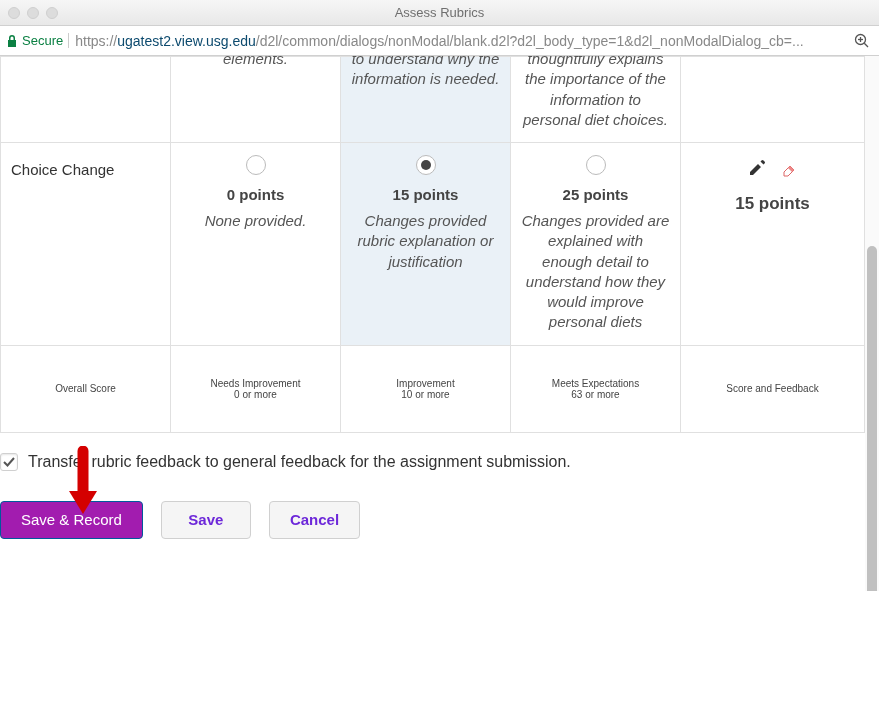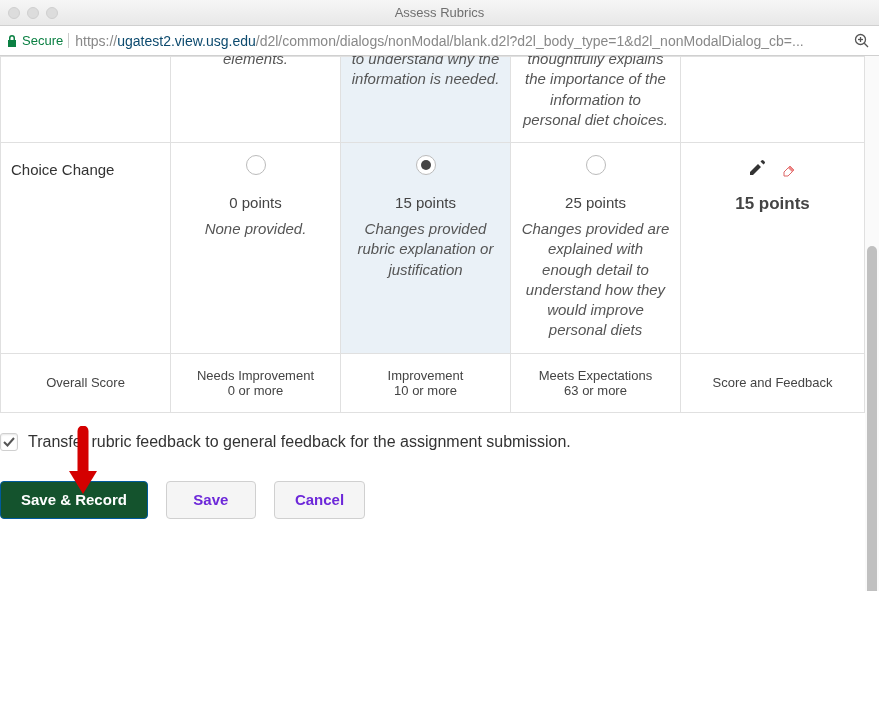--- a/index.html
+++ b/index.html
@@ -23,35 +23,35 @@
     .scrollbar-track { position: absolute; right: 0; top: 0; width: 14px; height: 100%; background: #fafafa; }
     .scrollbar-thumb { position: absolute; right: 2px; width: 10px; border-radius: 5px; background: #c0c0c0; top: 190px; height: 370px; }
     
     .rubric-table { width: 100%; border-collapse: collapse; table-layout: fixed; }
     .rubric-table td { border: 1px solid #e0e0e0; padding: 12px 10px; vertical-align: top; text-align: center; font-size: 15px; color: #444; }
     .rubric-table td.criterion-name { text-align: left; vertical-align: top; font-size: 15px; color: #333; padding-top: 18px; width: 170px; }
     .rubric-table td.selected-cell { background: #eaf1f7; }
     .rubric-table td.score-cell { text-align: center; vertical-align: top; }
     
     .cell-desc { font-style: italic; color: #555; margin-top: 8px; line-height: 1.35; }
-    .points-label { font-weight: normal; margin-top: 16px; }
+    .points-label { font-weight: bold; margin-top: 8px; }
     .radio { width: 20px; height: 20px; border: 1px solid #bbb; border-radius: 50%; display: inline-block; position: relative; background: #fff; cursor: pointer; }
     .radio.checked::after { content: ""; position: absolute; width: 10px; height: 10px; background: #444; border-radius: 50%; top: 4px; left: 4px; }
     
     .score-val { font-weight: bold; font-size: 17px; margin-top: 14px; }
     .icon-edit, .icon-erase { display: inline-block; cursor: pointer; margin: 0 4px; }
     
-    .overall-row td { font-size: 13px; padding: 14px 8px; vertical-align: middle; }
+    .overall-row td { font-size: 10px; padding: 32px 8px; vertical-align: middle; }
     
     .transfer-row { display: flex; align-items: center; gap: 10px; padding: 20px 0 30px 0; font-size: 16px; color: #333; }
     .checkbox { width: 18px; height: 18px; border: 1px solid #d0d0d0; border-radius: 3px; background: #fff; box-shadow: inset 0 1px 2px rgba(0,0,0,.1); display: flex; align-items: center; justify-content: center; cursor: pointer; }
     
     .button-row { display: flex; gap: 18px; padding: 0 0 20px 0; position: relative; }
     .btn { height: 38px; padding: 0 20px; border-radius: 4px; font-size: 15px; cursor: pointer; border: 1px solid transparent; display: flex; align-items: center; justify-content: center; }
-    .btn-primary { background: #14532d; color: #fff; border-color: #005a9c; font-weight: bold; min-width: 130px; }
+    .btn-primary { background: #a21caf; color: #fff; border-color: #005a9c; font-weight: normal; min-width: 130px; }
     .btn-secondary { background: #f5f5f5; color: #6d28d9; border-color: #d0d0d0; min-width: 90px; font-weight: bold; }
     
     .red-arrow { position: absolute; left: 63px; top: -55px; pointer-events: none; }
     
   </style>
 </head>
 <body>
 
 <div class="title-bar">
   <div class="traffic-lights">

